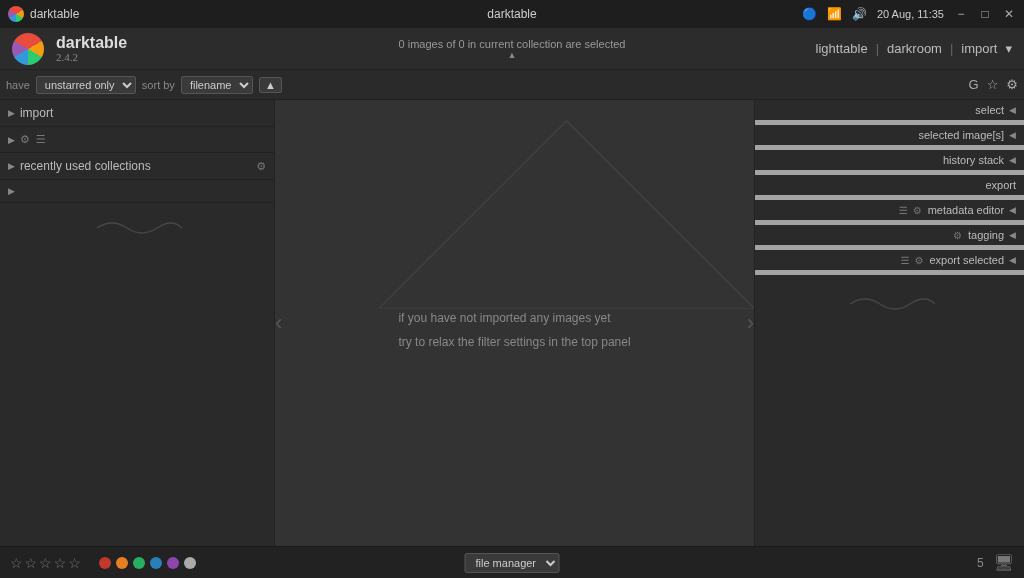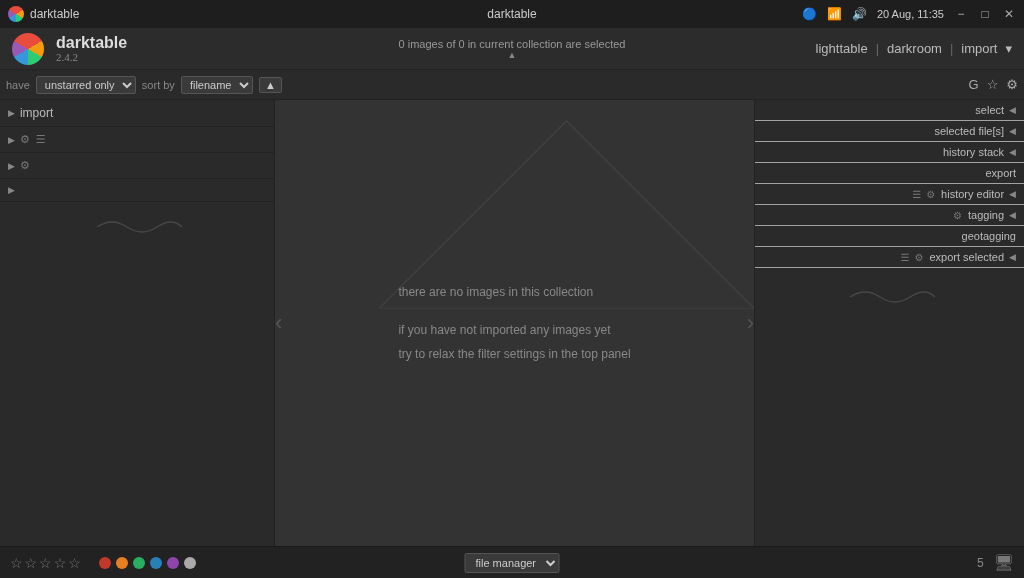--- a/index.html
+++ b/index.html
@@ -178,21 +178,21 @@
       border-left: 1px solid #222;
       flex-shrink: 0;
       display: flex;
       flex-direction: column;
     }
     .right-panel-header {
       display: flex;
       align-items: center;
       justify-content: flex-end;
       padding: 4px 8px;
-      border-bottom: 1px solid #a3a3a3;
+      border-bottom: 5px solid #a3a3a3;
       cursor: pointer;
       user-select: none;
       text-align: center;
     }
     .right-panel-label { color: #bbb; font-size: 11px; }
     .right-panel-arrow { color: #888; margin-left: 5px; font-size: 9px; }
     .right-panel-icons { display: flex; align-items: center; gap: 5px; margin-right: 6px; color: #777; font-size: 10px; }
     .right-swirl {
       display: flex; justify-content: center; padding: 14px 0;
     }
@@ -315,20 +315,21 @@
         <div class="icons">
           <span>⚙</span>
           <span>☰</span>
         </div>
       </div>
     </div>
 
     <div class="sidebar-section">
       <div class="sidebar-header">
         <span class="arrow">▶</span>
+        <span class="label">recently used collections</span>
         <div class="icons">
           <span>⚙</span>
         </div>
       </div>
     </div>
 
     <div class="sidebar-section">
       <div class="sidebar-header">
         <span class="arrow">▶</span>
       </div>
@@ -346,70 +347,66 @@
     <svg class="diag-lines" viewBox="0 0 460 446" preserveAspectRatio="none">
       <line x1="280" y1="20" x2="460" y2="200" stroke="#aaa" stroke-width="1"></line>
       <line x1="280" y1="20" x2="100" y2="200" stroke="#aaa" stroke-width="1"></line>
       <line x1="100" y1="200" x2="460" y2="200" stroke="#aaa" stroke-width="0.5"></line>
     </svg>
 
     <div id="left-arrow">‹</div>
 
     <div style="text-align:left;z-index:1;">
       <div class="no-images-text">
-        <div>there are no images in this collection</div>
         <div style="margin-top:14px;">if you have not imported any images yet</div>
         <div style="">try to relax the filter settings in the top panel</div>
       </div>
     </div>
 
     <div id="right-arrow">›</div>
   </div>
 
   <div id="right-sidebar">
 
     <div class="right-panel-header">
       <span class="right-panel-label">select</span>
       <span class="right-panel-arrow">◀</span>
     </div>
 
     <div class="right-panel-header">
-      <span class="right-panel-label">selected file[s]</span>
+      <span class="right-panel-label">selected image[s]</span>
       <span class="right-panel-arrow">◀</span>
     </div>
 
     <div class="right-panel-header">
       <span class="right-panel-label">history stack</span>
       <span class="right-panel-arrow">◀</span>
     </div>
 
     <div class="right-panel-header">
       <span class="right-panel-label">export</span>
     </div>
 
     <div class="right-panel-header" style="display:flex;align-items:center;justify-content:flex-end;">
       <div class="right-panel-icons">
         <span style="font-size:10px;">☰</span>
         <span style="font-size:10px;">⚙</span>
       </div>
-      <span class="right-panel-label">history editor</span>
+      <span class="right-panel-label">metadata editor</span>
       <span class="right-panel-arrow">◀</span>
     </div>
 
     <div class="right-panel-header" style="display:flex;align-items:center;justify-content:flex-end;">
       <div class="right-panel-icons">
         <span style="font-size:10px;">⚙</span>
       </div>
       <span class="right-panel-label">tagging</span>
       <span class="right-panel-arrow">◀</span>
     </div>
 
-    <div class="right-panel-header">
-      <span class="right-panel-label">geotagging</span>
-    </div>
 
     <div class="right-panel-header" style="display:flex;align-items:center;justify-content:flex-end;">
       <div class="right-panel-icons">
         <span style="font-size:10px;">☰</span>
         <span style="font-size:10px;">⚙</span>
       </div>
       <span class="right-panel-label">export selected</span>
       <span class="right-panel-arrow">◀</span>
     </div>
 

